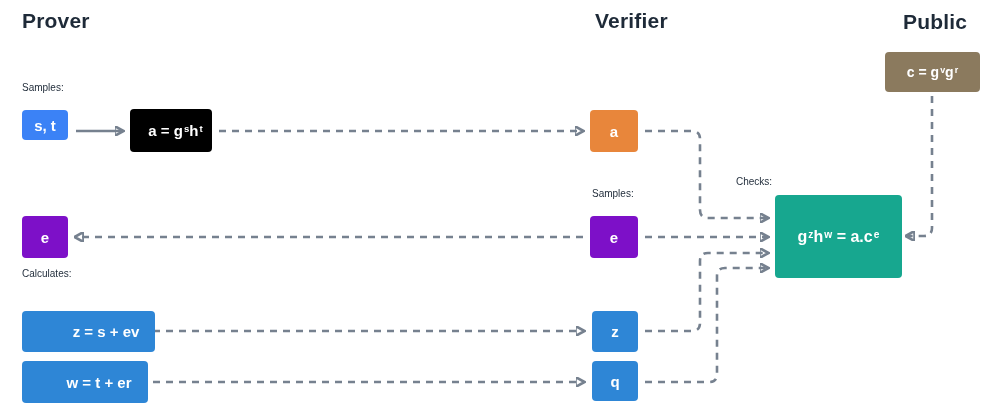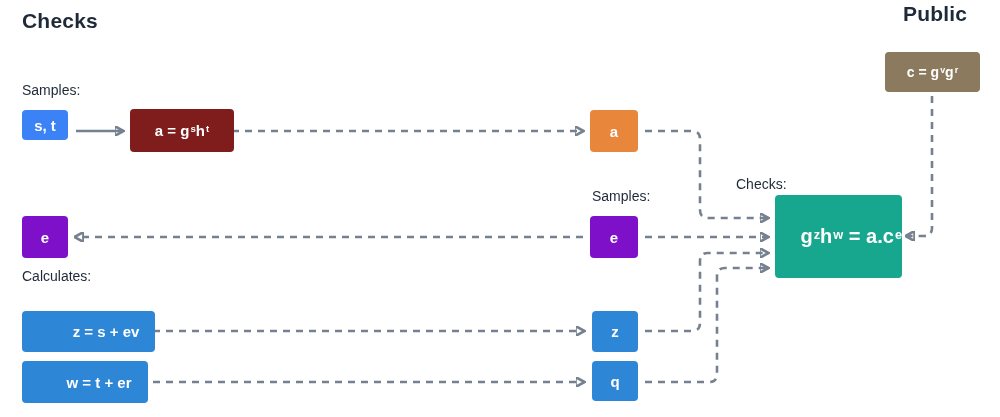--- a/index.html
+++ b/index.html
@@ -21,37 +21,37 @@
   .heading {
     position: absolute;
     font-size: 21px;
     font-weight: bold;
     color: #1E2A38;
     letter-spacing: 0.2px;
     white-space: nowrap;
   }
   .label {
     position: absolute;
-    font-size: 14px;
+    font-size: 10px;
     font-weight: normal;
     color: #1E2A38;
     white-space: nowrap;
   }
   .box {
     position: absolute;
     display: flex;
     align-items: center;
     justify-content: center;
     color: #ffffff;
     font-size: 15px;
     font-weight: bold;
     border-radius: 4px;
     white-space: nowrap;
   }
-  .box.big { font-size: 20px; justify-content: flex-end; }
+  .box.big { font-size: 16px; }
   .box.small-text { font-size: 14px; }
   .box sup {
     font-size: 0.64em;
     line-height: 0;
     vertical-align: 4px;
     margin-left: 1px;
   }
 </style>
 </head>
 <body>
@@ -69,32 +69,33 @@
     <path class="dashed" d="M583,237 H75" marker-end="url(#arr)"></path>
     <path class="dashed" d="M127,331 H584" marker-end="url(#arr)"></path>
     <path class="dashed" d="M127,382 H584" marker-end="url(#arr)"></path>
     <path class="dashed" d="M645,131 H692 Q700,131 700,139 V210 Q700,218 708,218 H768" marker-end="url(#arr)"></path>
     <path class="dashed" d="M645,237 H768" marker-end="url(#arr)"></path>
     <path class="dashed" d="M645,331 H692 Q700,331 700,323 V261 Q700,253 708,253 H768" marker-end="url(#arr)"></path>
     <path class="dashed" d="M645,382 H709 Q717,382 717,374 V276 Q717,268 725,268 H768" marker-end="url(#arr)"></path>
     <path class="dashed" d="M932,96 V228 Q932,236 924,236 H906" marker-end="url(#arr)"></path>
   </svg>
 
-  <div class="heading" style="left:22px; top:9px;">Checks</div>
-  <div class="heading" style="left:903px; top:2px;">Public</div>
+  <div class="heading" style="left:22px; top:9px;">Prover</div>
+  <div class="heading" style="left:595px; top:9px;">Verifier</div>
+  <div class="heading" style="left:903px; top:10px;">Public</div>
 
   <div class="label" style="left:22px; top:82px;">Samples:</div>
   <div class="label" style="left:592px; top:188px;">Samples:</div>
   <div class="label" style="left:22px; top:268px;">Calculates:</div>
   <div class="label" style="left:736px; top:176px;">Checks:</div>
 
   <div class="box" style="left: 22px; top: 110px; width: 46px; height: 30px; background: #3b82f6;">
     <span>s, t</span>
   </div>
-  <div class="box" style="left: 130px; top: 109px; width: 104px; height: 43px; background: #7f1d1d;">
+  <div class="box" style="left: 130px; top: 109px; width: 73px; height: 43px; background: #000000; padding-left: 9px;">
     <span><span>a = g</span><sup>s</sup><span>h</span><sup>t</sup></span>
   </div>
   <div class="box" style="left: 22px; top: 216px; width: 46px; height: 42px; background: rgb(125, 16, 200);">
     <span>e</span>
   </div>
   <div class="box" style="left: 22px; top: 311px; width: 98px; height: 41px; background: rgb(46, 134, 214); padding-left: 35px;">
     <span>z = s + ev</span>
   </div>
   <div class="box" style="left: 22px; top: 361px; width: 98px; height: 42px; background: rgb(46, 134, 214); padding-left: 28px;">
     <span>w = t + er</span>

